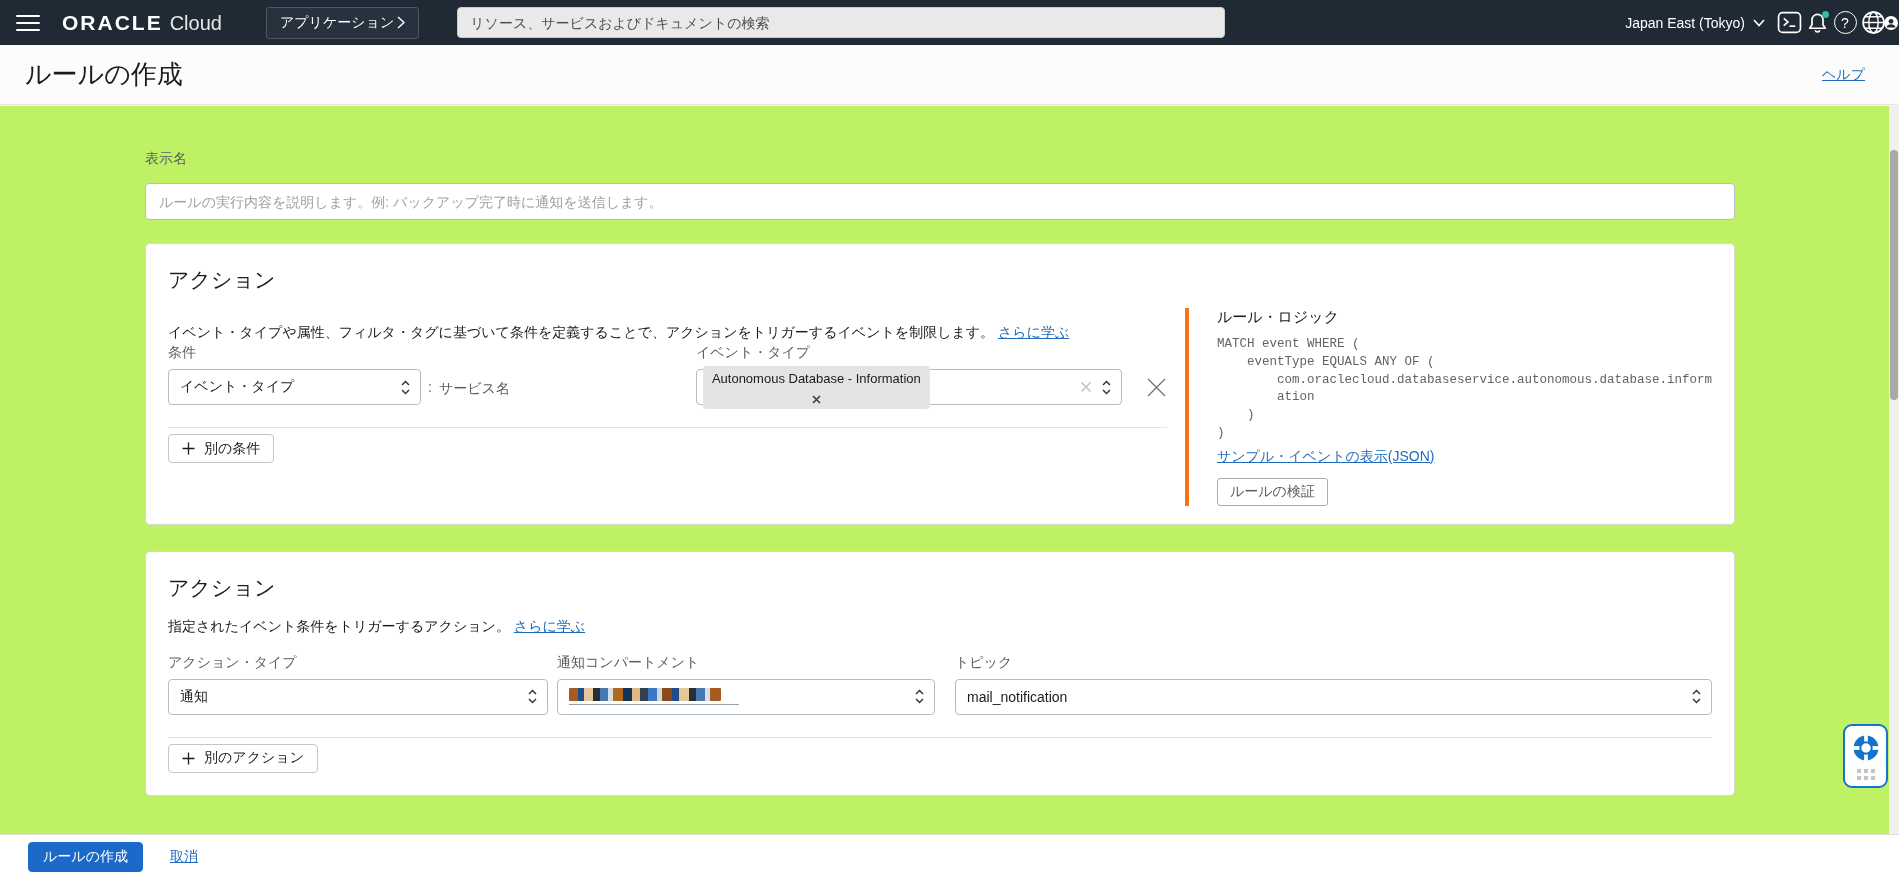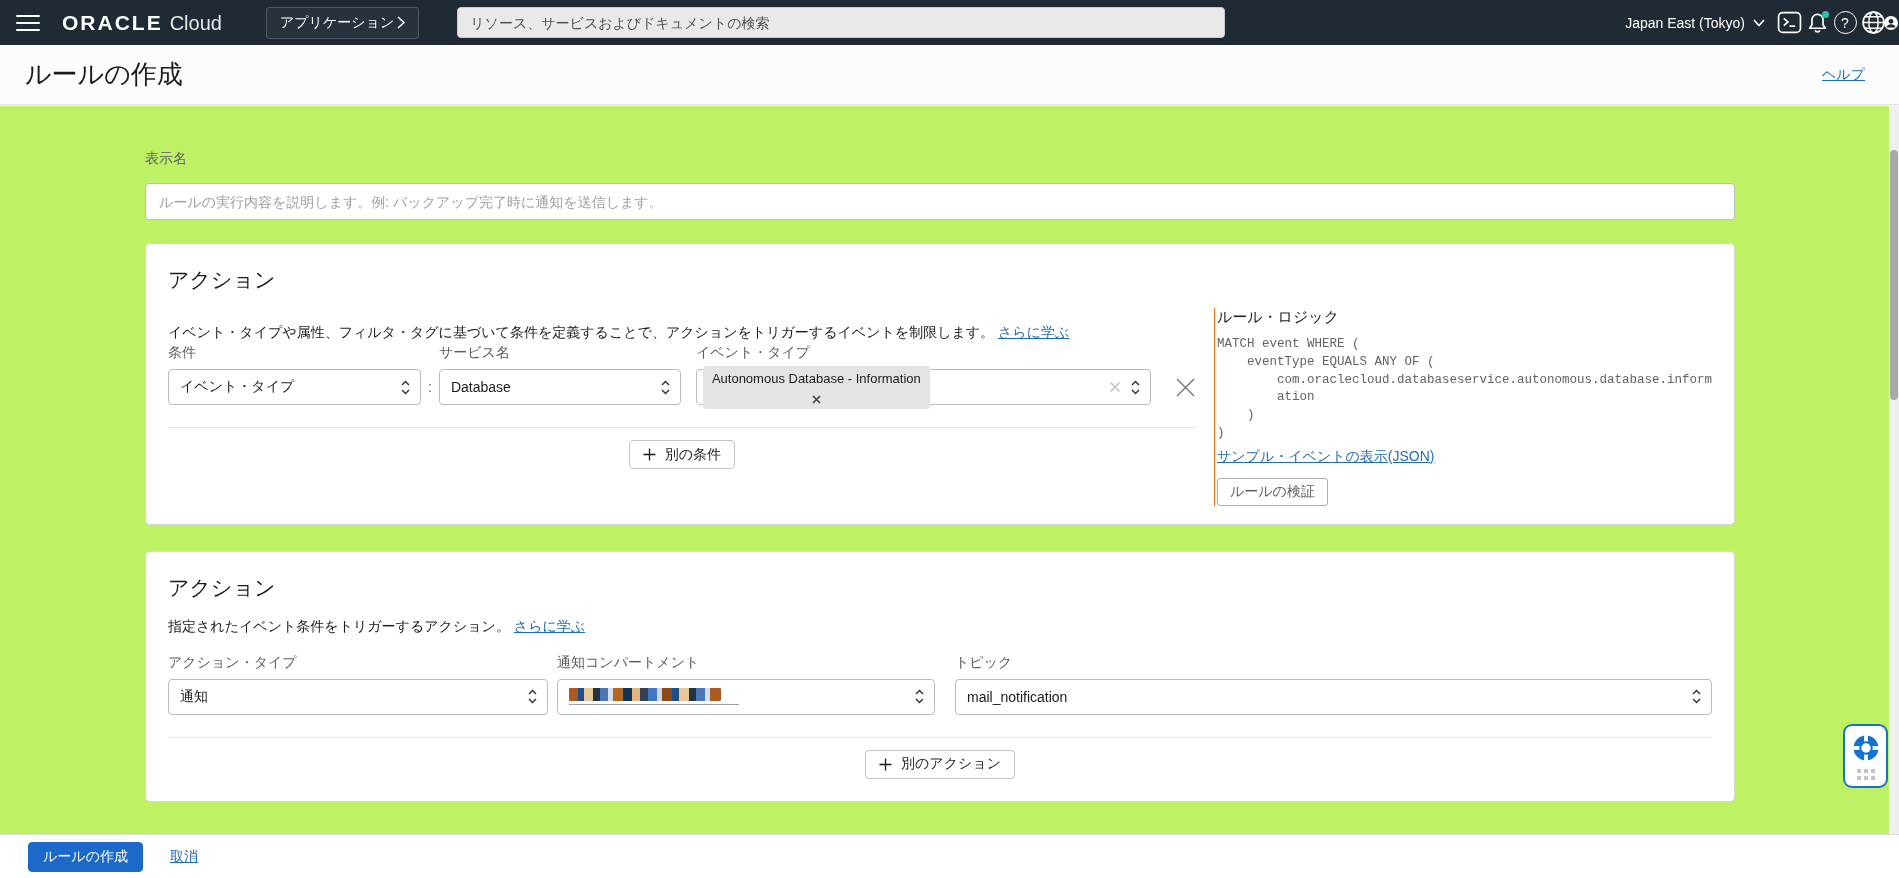--- a/index.html
+++ b/index.html
@@ -49,38 +49,38 @@
   .text-input.filled { background:#e9effb; border-color:#9fb0c6; }
   .text-input::placeholder { color:#9da1a5; opacity:1; }
   .field + .field { margin-top:15px; }
 
   .card { background:#fff; border:1px solid #d7d7d7; border-radius:5px; margin-top:23px; padding:22px 22px 18px 22px; }
   .card-title { font-size:21px; font-weight:400; color:#1b1b1b; }
   .card-desc { font-size:14px; color:#1b1b1b; margin-top:16px; }
 
   .rule-body { display:flex; margin-top:14px; }
   .rule-left { flex:1 1 auto; padding-right:18px; }
-  .rule-right { flex:0 0 482px; border-left:1px solid #f97316; padding-left:2px; }
+  .rule-right { flex:0 0 482px; border-left:4px solid #f97316; padding-left:28px; }
 
   .cond-row { display:flex; align-items:flex-end; margin-top:2px; }
   .fcol { display:flex; flex-direction:column; }
   .colon { font-size:14px; color:#5a5d60; padding:0 7px 10px 7px; }
   .select {
     height:36px; background:#fff; border:1px solid #b6bdc4; border-radius:4px;
     display:flex; align-items:center; justify-content:space-between;
     padding:0 9px 0 11px; font-size:14px; color:#1b1b1b; cursor:pointer; gap:8px;
   }
   .multiselect { display:flex; align-items:center; gap:10px; padding-left:6px; }
   .chip { background:#e4e4e4; border-radius:3px; padding:5px 9px; font-size:13px; color:#1b1b1b; display:flex; align-items:center; gap:9px; white-space:nowrap;flex-direction:column; }
   .chip .x { font-size:11px; font-weight:700; color:#3c4043; cursor:pointer; }
   .ms-right { margin-left:auto; display:flex; align-items:center; gap:9px; }
   .row-x { margin:0 0 7px 24px; cursor:pointer; display:flex; }
 
   .left-hr { border:none; border-top:1px solid #e4e4e4; margin:22px 0 0 0; }
-  .btn-row { display:flex; justify-content:center; margin-top:12px; }
+  .btn-row { display:flex; justify-content:flex-start; margin-top:6px; }
   .ghost-btn {
     background:#fff; border:1px solid #c2c6ca; border-radius:4px; height:29px;
     display:flex; align-items:center; gap:9px; padding:0 13px; font-size:14px; color:#1b1b1b;
     cursor:pointer; font-family:inherit;
   }
 
   .logic-title { font-size:15px; color:#1b1b1b; }
   .logic-code { font-family:"Liberation Mono","DejaVu Sans Mono",monospace; font-size:12.5px; color:#5f6468; white-space:pre; line-height:1.42; margin-top:9px; }
   .logic-link { display:inline-block; font-size:14px; margin-top:5px; }
   .validate-btn { margin-top:12px; background:#fff; border:1px solid #a9aeb3; border-radius:3px; height:28px; padding:0 12px; font-size:14px; color:#5a5d60; cursor:pointer; font-family:Liberation Mono, monospace; }
@@ -204,27 +204,20 @@
               <span>イベント・タイプ</span>
               <svg width="11" height="17" viewBox="0 0 11 17">
                   <path d="M2 6 L5.5 2.5 L9 6" fill="none" stroke="#33373b" stroke-width="1.5"></path>
                   <path d="M2 11 L5.5 14.5 L9 11" fill="none" stroke="#33373b" stroke-width="1.5"></path>
                 </svg>
             </div>
           </div>
           <div class="colon">:</div>
           <div class="fcol" style="width:242px;">
             <label class="field-label">サービス名</label>
-            <div class="select">
-              <span>Database</span>
-              <svg width="11" height="17" viewBox="0 0 11 17">
-                  <path d="M2 6 L5.5 2.5 L9 6" fill="none" stroke="#33373b" stroke-width="1.5"></path>
-                  <path d="M2 11 L5.5 14.5 L9 11" fill="none" stroke="#33373b" stroke-width="1.5"></path>
-                </svg>
-            </div>
           </div>
           <div class="fcol" style="flex:1 1 auto; margin-left:15px; max-width:492px;">
             <label class="field-label">イベント・タイプ</label>
             <div class="select multiselect">
               <span class="chip">
                 <span>Autonomous Database - Information</span>
                 <svg class="x" width="9" height="9" viewBox="0 0 9 9">
                     <path d="M1 1 L8 8 M8 1 L1 8" stroke="#3c4043" stroke-width="1.6"></path>
                   </svg>
               </span>

